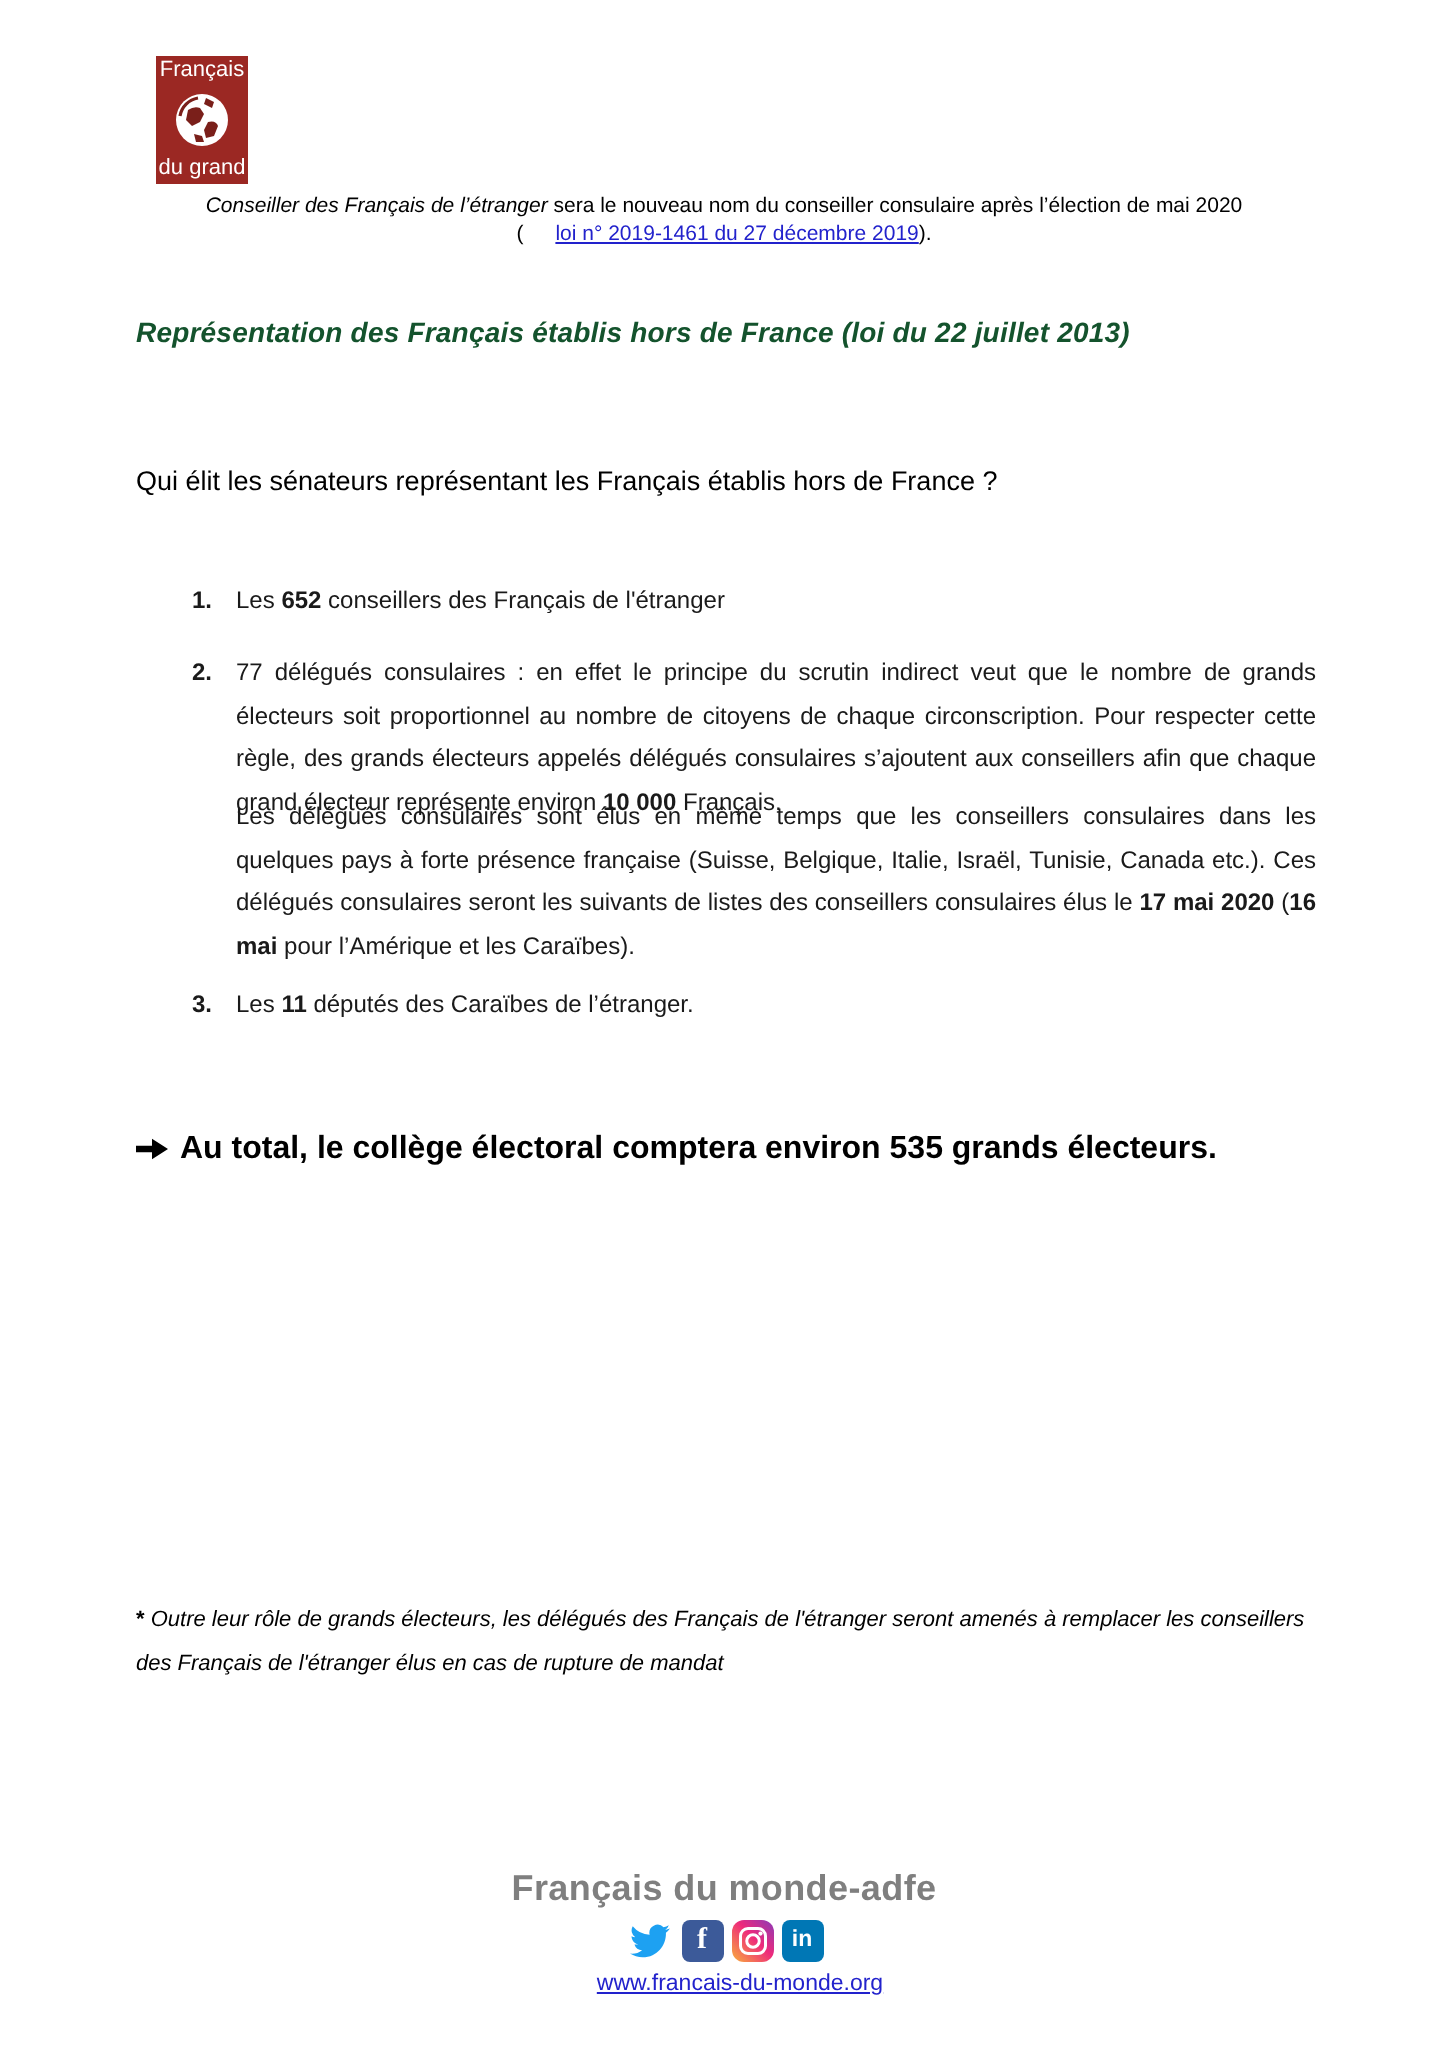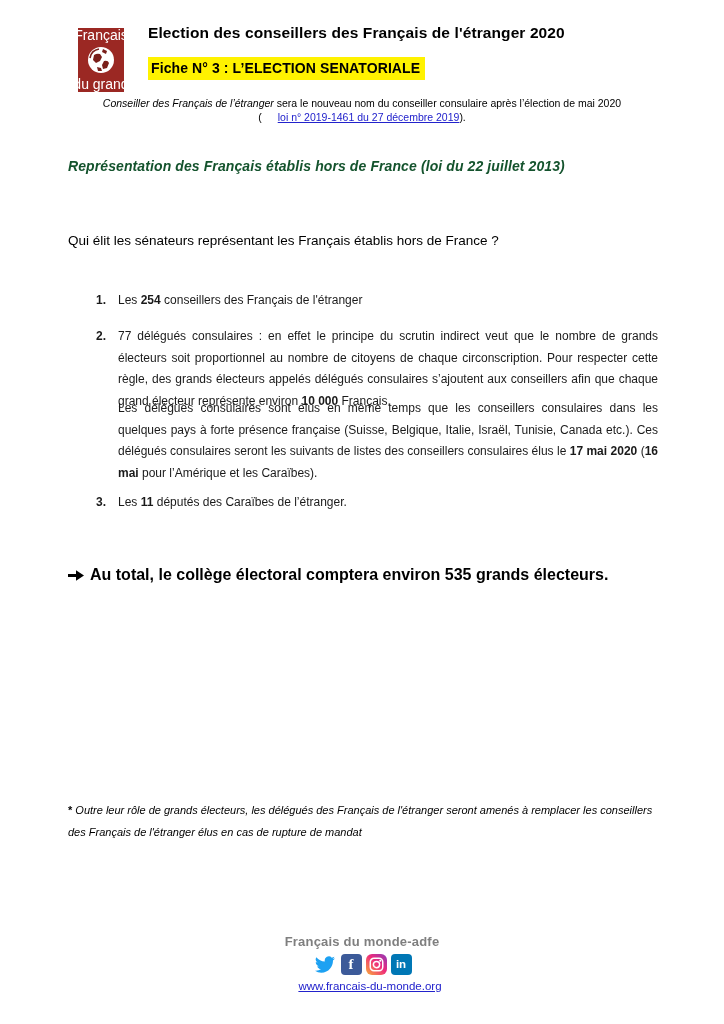--- a/index.html
+++ b/index.html
@@ -12,21 +12,21 @@
     color:var(--text-black,#1a1a1a);
     overflow:hidden;
   }
   
   .logo{
     position:absolute;left:78px;top:28px;width:46px;height:64px;
     background:var(--logo-red,#9B2823);
     display:flex;flex-direction:column;align-items:center;justify-content:space-between;
     padding:3px 2px;box-sizing:border-box;
   }
-  .logo .logo-txt{color:#fff;font-size:14px;line-height:9px;white-space:nowrap;}
+  .logo .logo-txt{color:#fff;font-size:11px;line-height:9px;white-space:nowrap;}
   .logo svg{display:block;}
   .header-block{position:absolute;left:148px;top:22px;width:520px;}
   .title{
     margin:0;font-size:15.5px;font-weight:bold;line-height:22px;color:#000;
     letter-spacing:.1px;
   }
   .fiche-wrap{margin-top:13px;}
   .fiche{
     display:inline-block;background:var(--highlight-yellow,#FFF200);
     font-size:14px;font-weight:bold;color:#000;
@@ -62,21 +62,21 @@
   .arrow-icon{vertical-align:-2px;margin-right:6px;}
   
   .footnote{
     position:absolute;left:68px;top:799px;width:594px;
     font-size:11px;line-height:22px;color:#000;
   }
   .footnote .star{font-weight:bold;font-style:normal;}
   .footnote .fn-text{font-style:italic;}
   
   .footer{position:absolute;left:0;top:934px;width:100%;text-align:center;}
-  .brand{font-size:13px;font-weight:bold;color:var(--footer-gray,#7F7F7F);letter-spacing:.2px;}
+  .brand{font-size:18px;font-weight:bold;color:var(--footer-gray,#7F7F7F);letter-spacing:.2px;}
   .social-row{margin-top:4px;display:flex;justify-content:center;align-items:center;gap:4px;height:22px;}
   .sq{
     width:21px;height:21px;border-radius:4px;display:flex;align-items:center;justify-content:center;
     color:#fff;box-sizing:border-box;cursor:pointer;
   }
   .fb{background:var(--facebook-blue,#3C5A99);font-weight:bold;font-size:15px;font-family:"Liberation Serif",serif;}
   .ig{background:linear-gradient(45deg,#f9ae3b 0%,#ee2a7b 55%,#8a3ab9 100%);border-radius:6px;}
   .ln{background:var(--linkedin-blue,#0077B5);font-weight:bold;font-size:11.5px;text-align:center;}
   .tw{width:24px;height:21px;display:flex;align-items:center;justify-content:center;cursor:pointer;}
   .site-link{display:inline-block;margin-top:5px;font-size:11.5px;}
@@ -93,38 +93,32 @@
       <path d="M8 10 q3 -2 6 -1 l2 3 -2 4 -4 2 -3 -3 z" fill="#7a1f1a"></path>
       <path d="M18 16 q4 -1 5 2 l-2 5 -4 1 -1 -4 z" fill="#7a1f1a"></path>
       <path d="M11 22 l4 1 1 3 -4 0 z" fill="#7a1f1a"></path>
       <path d="M17 4 l4 2 -1 3 -4 -2 z" fill="#7a1f1a"></path>
       <path d="M4 13 a11 11 0 0 1 9 -9" fill="none" stroke="#7a1f1a" stroke-width="1.6"></path>
       <path d="M22 7 a12 12 0 0 1 3 9" fill="none" stroke="#ffffff" stroke-width="1.2"></path>
     </svg>
     <div class="logo-txt">du grand</div>
   </div>
 
-  <div class="header-block">
-    <h1 class="title">Election des conseillers des Français de l'étranger 2020</h1>
-    <div class="fiche-wrap">
-      <span class="fiche">Fiche N° 3 : L’ELECTION SENATORIALE</span>
-    </div>
-  </div>
 
   <div class="note">
     <span class="it">Conseiller des Français de l’étranger</span><span> sera le nouveau nom du conseiller consulaire après l’élection de mai 2020</span><br>
     <span>(</span><a class="link">loi n° 2019-1461 du 27 décembre 2019</a><span>).</span>
   </div>
 
   <div class="subtitle">Représentation des Français établis hors de France (loi du 22 juillet 2013)</div>
   <div class="question">Qui élit les sénateurs représentant les Français établis hors de France ?</div>
 
   <div class="li" style="top:290px">
     <span class="num">1.</span>
-    <div class="li-text"><span>Les </span><b>254</b><span> conseillers des Français de l'étranger</span></div>
+    <div class="li-text"><span>Les </span><b>652</b><span> conseillers des Français de l'étranger</span></div>
   </div>
 
   <div class="li" style="top:326px">
     <span class="num">2.</span>
     <div class="li-text just"><span>77 délégués consulaires : en effet le principe du scrutin indirect veut que le nombre de grands électeurs soit proportionnel au nombre de citoyens de chaque circonscription. Pour respecter cette règle, des grands électeurs appelés délégués consulaires s’ajoutent aux conseillers afin que chaque grand électeur représente environ </span><b>10 000</b><span> Français.</span></div>
   </div>
 
   <div class="li cont" style="top:398px">
     <div class="li-text just"><span>Les délégués consulaires sont élus en même temps que les conseillers consulaires dans les quelques pays à forte présence française (Suisse, Belgique, Italie, Israël, Tunisie, Canada etc.). Ces délégués consulaires seront les suivants de listes des conseillers consulaires élus le </span><b>17 mai 2020</b><span> (</span><b>16 mai</b><span> pour l’Amérique et les Caraïbes).</span></div>
   </div>

